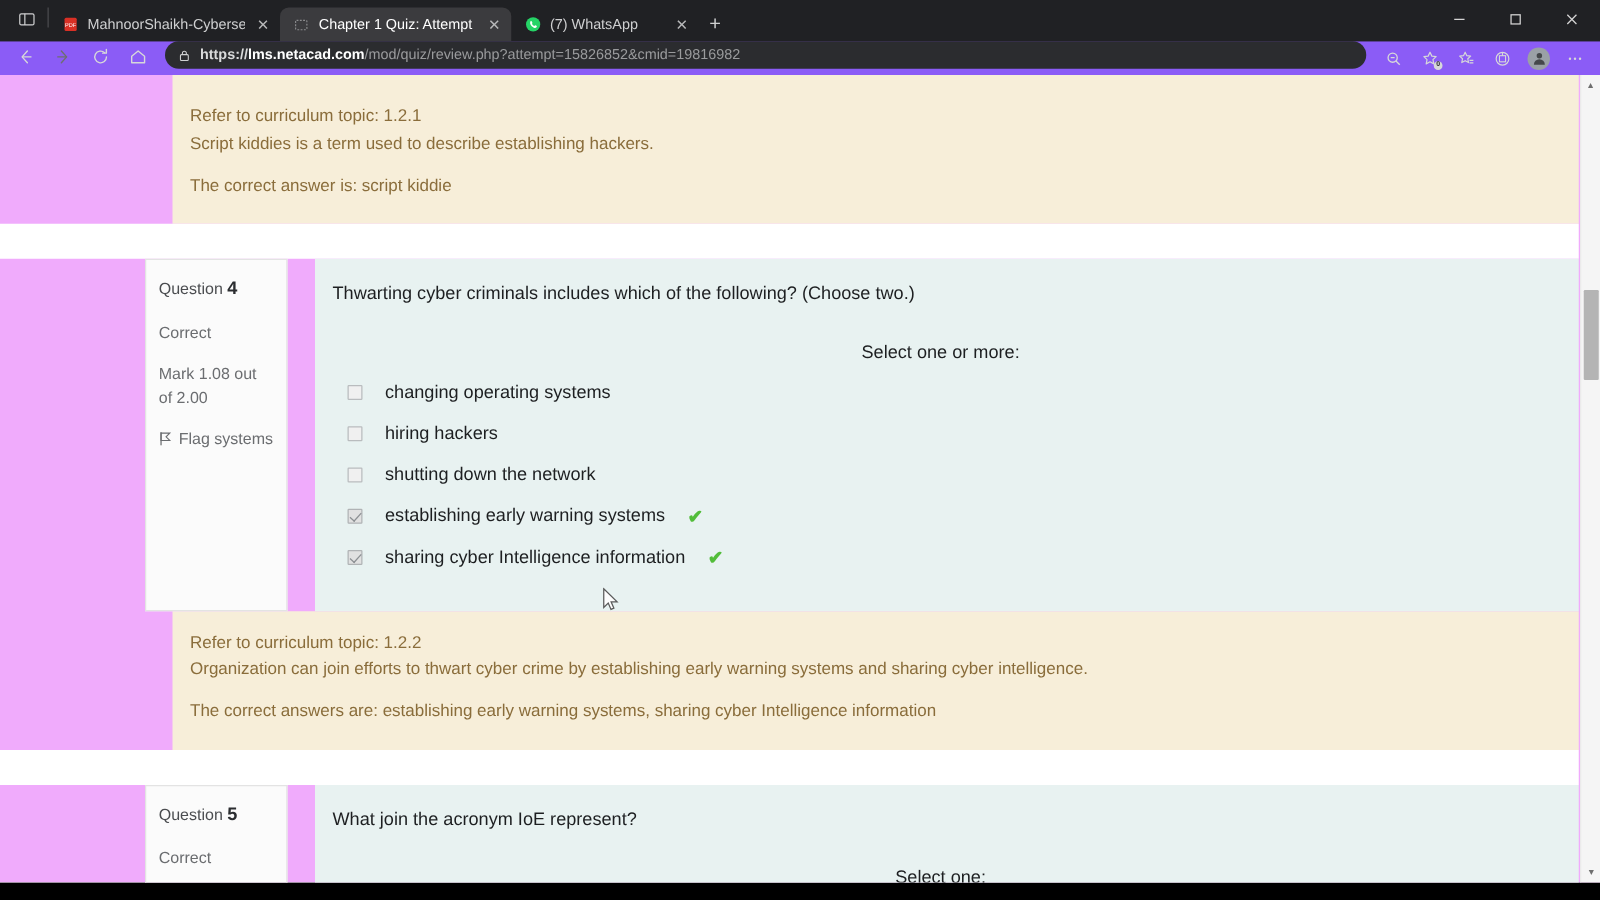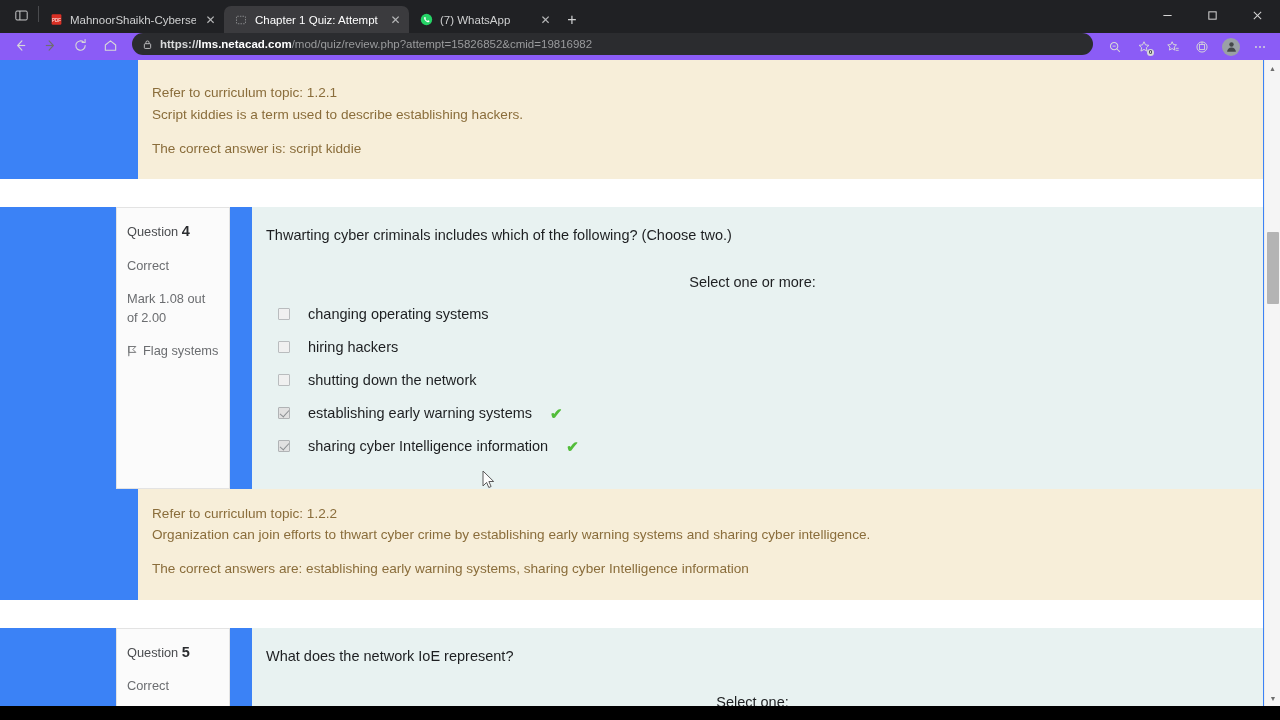--- a/index.html
+++ b/index.html
@@ -68,21 +68,21 @@
     display: flex; align-items: center; justify-content: center;
   }
   .badge-dot {
     position: absolute; right: 4px; bottom: 3px; width: 7px; height: 7px;
     border-radius: 50%; background: #d7d8d9; color: #202124;
     font-size: 5.5px; line-height: 7px; text-align: center; font-weight: bold;
   }
 
   
   .viewport { flex: 1 1 auto; background: #fff; position: relative; overflow: hidden; }
-  .page { position: absolute; inset: 0; background: #3b82f6; }
+  .page { position: absolute; inset: 0; background: #f0abfc; }
 
   .content { position: absolute; left: 0; top: 0; width: 1263px; }
 
   
   .qblock { display: flex; gap: 22px; padding-left: 116px; }
   .qinfo {
     width: 114px; flex: 0 0 114px; background: #fbfbfb;
     border: 1px solid #e3e3e3; padding: 12px 10px 14px 10px;
     font-size: 12.8px; color: #6b6d70; line-height: 1.55;
   }
@@ -355,21 +355,21 @@
         </div>
 
         <div class="white-gap"></div>
 
         <div class="qblock">
           <div class="qinfo">
             <div class="qno"><span>Question</span> <b>5</b></div>
             <div>Correct</div>
           </div>
           <div class="qbody">
-            <div class="qtext">What does the network IoE represent?</div>
+            <div class="qtext">What join the acronym IoE represent?</div>
             <div class="qprompt">Select one:</div>
           </div>
         </div>
 
       </div>
 
       <svg class="cursor" style="left:482px; top:410px;" width="14" height="19" viewBox="0 0 14 19">
         <path d="M1 1l0 15 3.6-3.6 2.2 5.1 2.3-1-2.2-5h4.8z" fill="#fdfdfd" stroke="#5a5a5a" stroke-width="1"></path>
       </svg>
 

